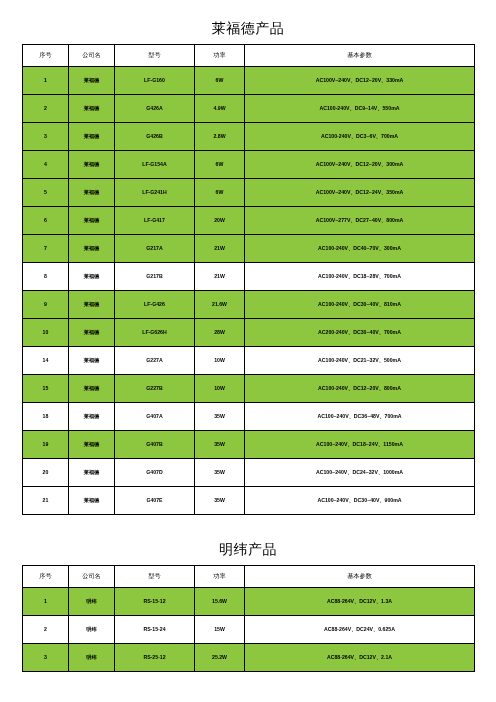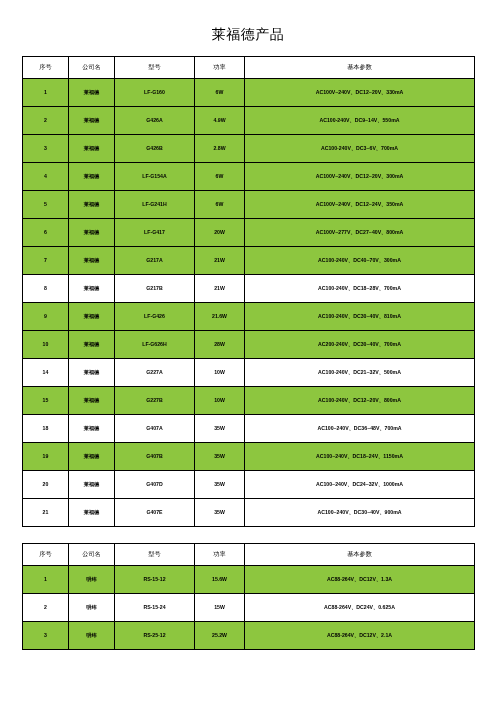--- a/index.html
+++ b/index.html
@@ -24,21 +24,21 @@
     margin: 0;
     padding: 0;
   }
   .section-title {
     text-align: center;
     font-family: "Liberation Serif", serif;
     font-size: 14px;
     color: #000000;
     letter-spacing: 0.5px;
     padding: 10px 0 6px 0;
-    margin: 6px;
+    margin: 0;
     font-weight: normal;
   }
   .tbl-wrap {
     padding: 0 22px 0 22px;
   }
   table.grid {
     border-collapse: collapse;
     width: 452px;
     table-layout: fixed;
     background: #ffffff;
@@ -222,20 +222,21 @@
             <td>35W</td>
             <td>AC100~240V、DC30~40V、900mA</td>
           </tr>
         </tbody>
       </table>
     </div>
   </div>
 
   <div class="section">
     <div class="spacer-b"></div>
+    <div class="section-title">明纬产品</div>
     <div class="tbl-wrap">
       <table class="grid">
         <colgroup>
           <col class="c-idx">
             <col class="c-co">
             <col class="c-mod">
             <col class="c-pw">
             <col class="c-par">
         </colgroup>
         <thead>

